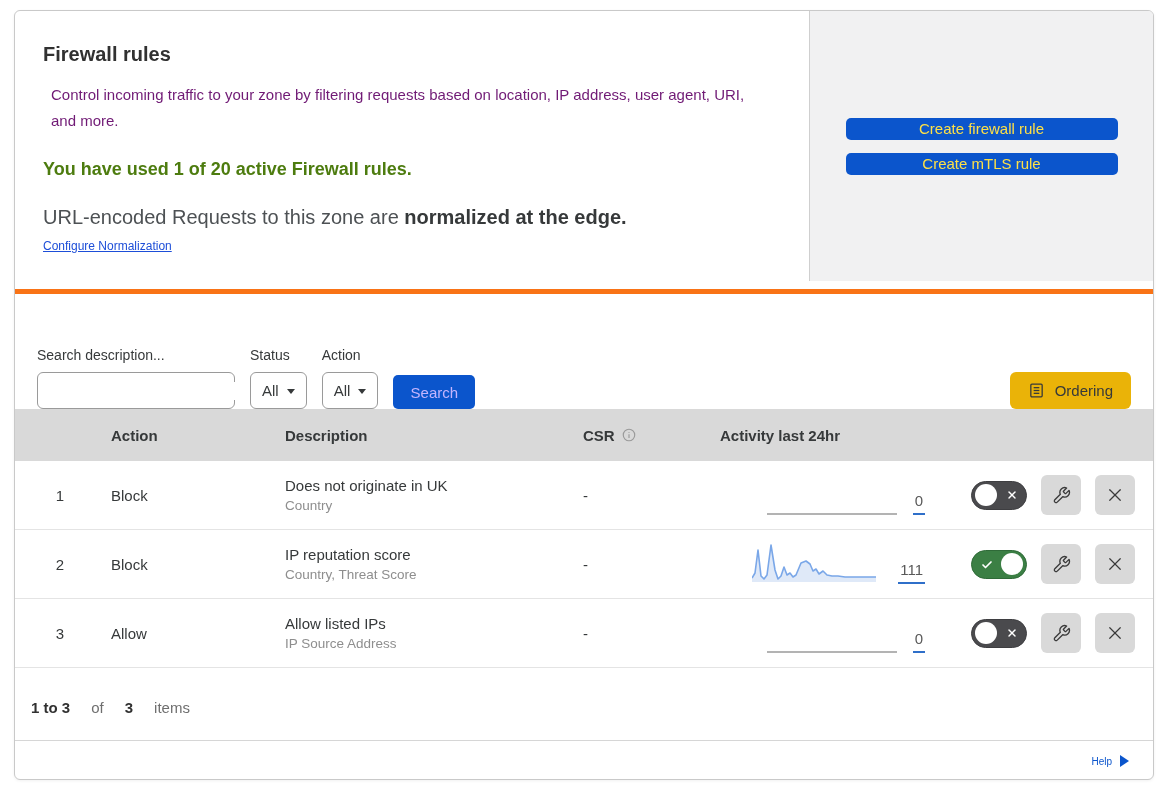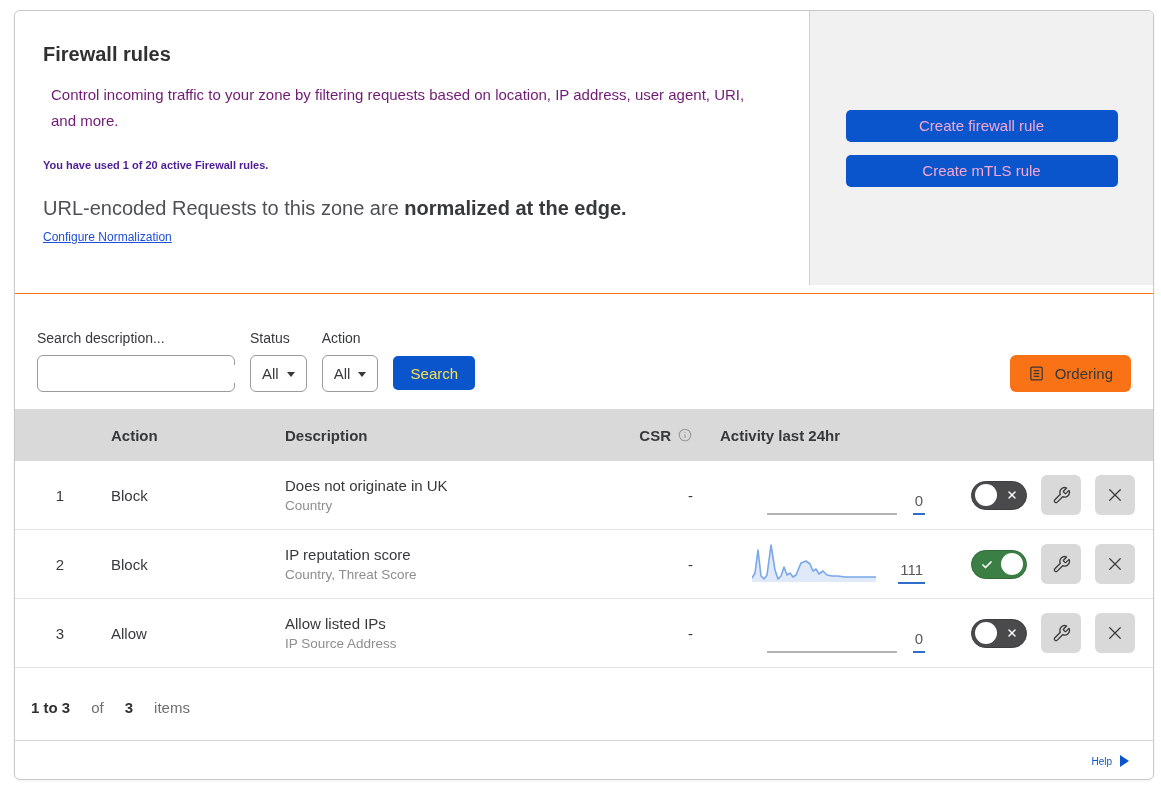--- a/index.html
+++ b/index.html
@@ -9,70 +9,70 @@
     font-family:"Liberation Sans", sans-serif; color:#36393a;
     position:relative; overflow:hidden;
   }
   .card {
     position:absolute; left:14px; top:10px; width:1140px; height:770px;
     background:#fff; border:1px solid #c9c9c9; border-radius:6px;
     overflow:hidden; box-shadow:0 1px 3px rgba(0,0,0,.06);
   }
 
   
-  .top { display:flex; height:283px; border-bottom:1px solid #f97316; }
+  .top { display:flex; height:283px; border-bottom:5px solid #f97316; }
   .top-left { flex:1; padding:32px 40px 0 28px; }
   .page-title { font-size:20px; font-weight:600; color:#313131; margin:0 0 16px; }
   .desc { font-size:15px; line-height:1.75; color:#701a75; max-width:740px; margin:0 8px 24px; }
-  .usage { font-size:11px; font-weight:700; color:#4c1d95; margin:0 0 26px; }
+  .usage { font-size:18px; font-weight:700; color:#4d7c0f; margin:0 0 26px; }
   .norm { font-size:20px; color:#4d5154; margin:0 0 7px; }
   .norm b { color:#36393a; }
   .cfg-link { font-size:12px; color:#1d4ed8; text-decoration:underline; cursor:pointer; }
   .top-right {
     width:344px; background:#f1f1f2; border-left:1px solid #cfcfcf; margin-bottom:8px;
     display:flex; flex-direction:column; align-items:center; justify-content:center; gap:13px;
   }
   .blue-btn {
-    width:272px; height:32px; background:#0b55cc; color:#f9a8d4; border:none; border-radius:5px;
+    width:272px; height:22px; background:#0b55cc; color:#fde047; border:none; border-radius:5px;
     font-size:15px; font-family:inherit; cursor:pointer;
   }
 
   
-  .filters { height:115px; display:flex; align-items:center; padding:19px 22px 0; }
+  .filters { height:115px; display:flex; align-items:flex-end; padding:19px 22px 0; }
   .fgroup { display:flex; flex-direction:column; margin-right:15px; }
   .flabel { font-size:14px; color:#36393a; margin-bottom:9px; }
   .search-box {
     width:198px; height:37px; border:1px solid #9a9a9a; border-radius:6px;
     display:flex; align-items:center; padding:0 10px; background:#fff;
   }
   .search-box input { border:none; outline:none; flex:1; font-size:14px; font-family:inherit; margin-left:8px; }
   .dropdown {
     height:37px; border:1px solid #9a9a9a; border-radius:6px; background:#fff;
     display:flex; align-items:center; padding:0 11px; gap:8px; font-size:15px; color:#36393a; cursor:pointer;
   }
   .caret { width:0; height:0; border-left:4.5px solid transparent; border-right:4.5px solid transparent; border-top:5.5px solid #36393a; margin-top:2px; }
   .btn-search {
-    margin-top:24px; height:34px; width:82px; background:#0b55cc; color:#fde047; border:none;
+    margin-top:24px; height:34px; width:82px; background:#0b55cc; color:#c4b5fd; border:none;
     border-radius:5px; font-size:15px; font-family:inherit; cursor:pointer;
   }
   .btn-ordering {
-    margin-left:auto; margin-top:24px; height:37px; background:#f97316; border:none; border-radius:6px;
+    margin-left:auto; margin-top:24px; height:37px; background:#eab308; border:none; border-radius:6px;
     display:flex; align-items:center; gap:10px; padding:0 18px; font-size:15px; color:#36393a;
     font-family:inherit; cursor:pointer;
   }
 
   
   .thead {
     display:flex; align-items:center; height:52px; background:#d9d9d9;
     font-size:15px; font-weight:600; color:#36393a;
   }
   .c-idx { width:90px; text-align:center; }
   .c-act { width:180px; padding-left:6px; }
   .c-desc { flex:1; }
-  .c-csr { width:110px; text-align:right; }
+  .c-csr { width:110px; text-align:left; }
   .c-activity { width:240px; }
   .thead .c-activity { padding-left:27px; }
   .c-ctrl { width:220px; display:flex; align-items:center; justify-content:flex-end; gap:14px; padding-right:18px; }
   .csr-head { display:inline-flex; align-items:center; gap:6px; }
 
   .trow { display:flex; align-items:center; height:69px; border-bottom:1px solid #e4e4e4; font-size:15px; }
   .rule-title { color:#36393a; }
   .rule-sub { color:#8e8e8e; font-size:13.5px; margin-top:4px; }
   .trow .c-activity { display:flex; align-items:flex-end; justify-content:flex-end; height:100%; padding:0 8px 14px 0; }
   .spark { width:130px; height:42px; margin-right:16px; }

